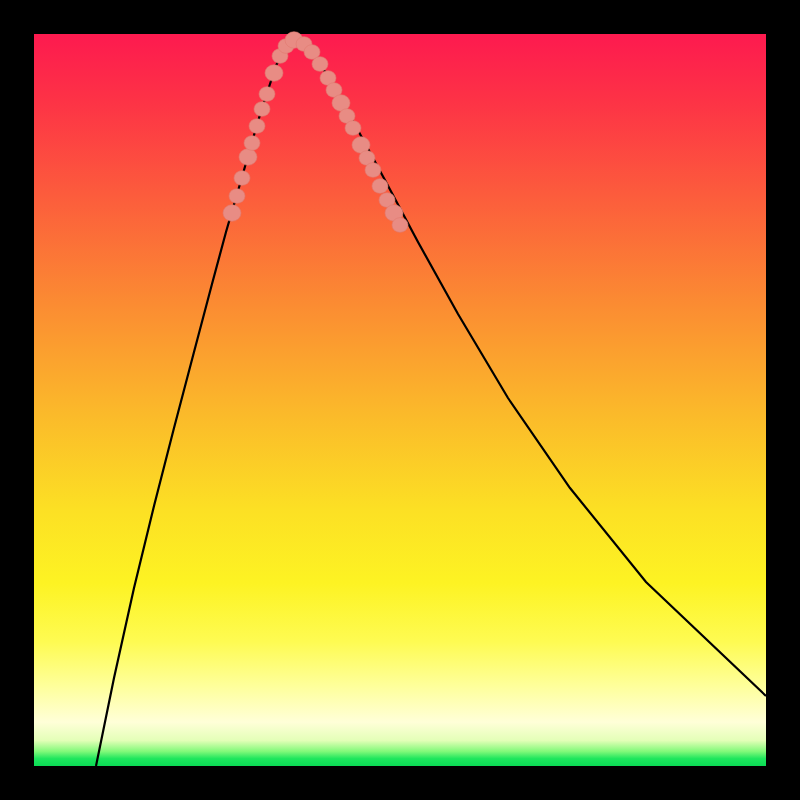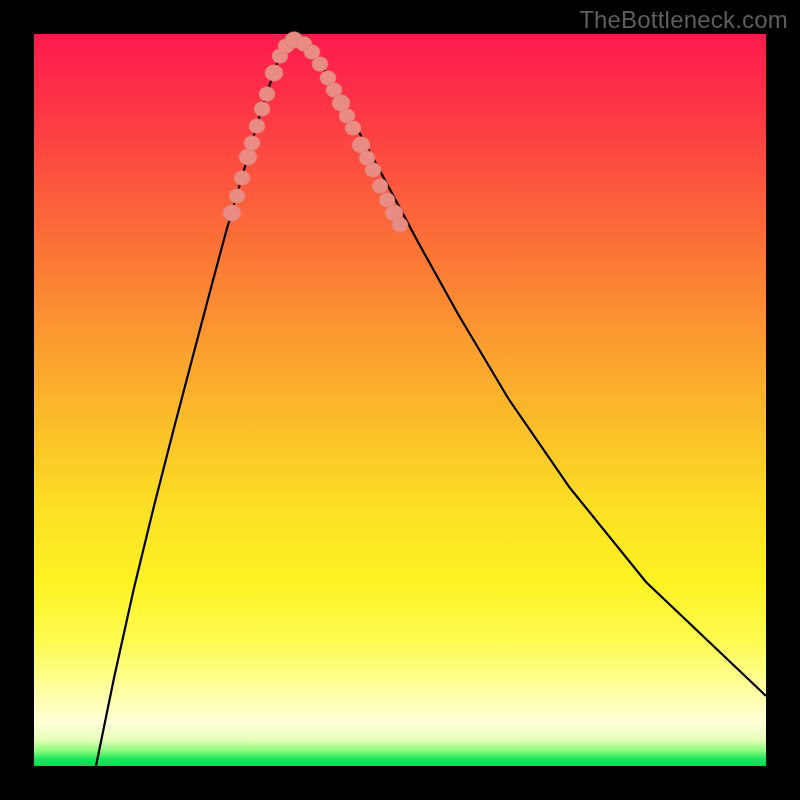--- a/index.html
+++ b/index.html
@@ -59,21 +59,20 @@
     top: 0;
     width: 732px;
     height: 732px;
     overflow: visible;
   }
 </style>
 </head>
 <body>
 
 <div class="frame">
-  <div class="watermark">TheBottleneck.com</div>
   <div class="plot">
     <svg class="curve" viewBox="0 0 732 732">
       <path id="curve-path" fill="none" stroke="#000" stroke-width="2.2" d="M62 732 L80 644 L100 554 L120 472 L140 394 L160 318 L178 250 L192 198 L206 150 L218 108 L228 74 L236 50 L242 32 L248 18 L254 10 L260 6 L268 8 L278 18 L290 36 L306 64 L326 100 L352 148 L384 208 L424 280 L474 364 L536 454 L612 548 L732 662"></path>
       <g id="markers">
           <ellipse cx="198" cy="179" rx="9" ry="8.280000000000001" fill="#e88c84" stroke="#e17a71" stroke-width="0.6"></ellipse>
           <ellipse cx="203" cy="162" rx="8" ry="7.36" fill="#e88c84" stroke="#e17a71" stroke-width="0.6"></ellipse>
           <ellipse cx="208" cy="144" rx="8" ry="7.36" fill="#e88c84" stroke="#e17a71" stroke-width="0.6"></ellipse>
           <ellipse cx="214" cy="123" rx="9" ry="8.280000000000001" fill="#e88c84" stroke="#e17a71" stroke-width="0.6"></ellipse>
           <ellipse cx="218" cy="109" rx="8" ry="7.36" fill="#e88c84" stroke="#e17a71" stroke-width="0.6"></ellipse>
           <ellipse cx="223" cy="92" rx="8" ry="7.36" fill="#e88c84" stroke="#e17a71" stroke-width="0.6"></ellipse>

